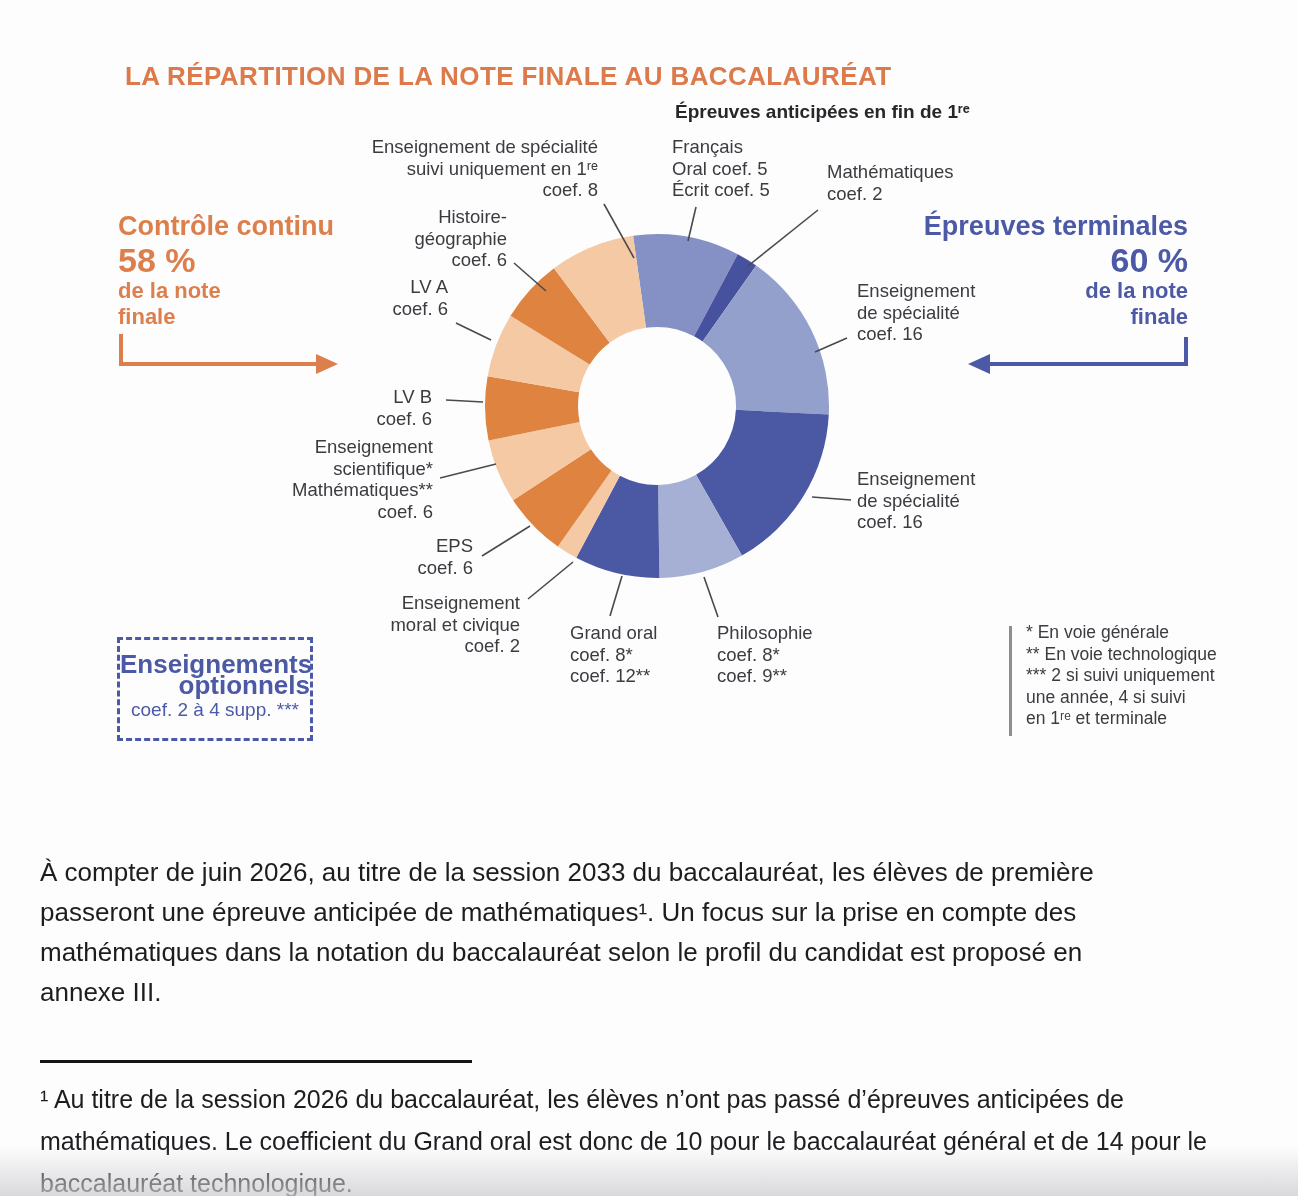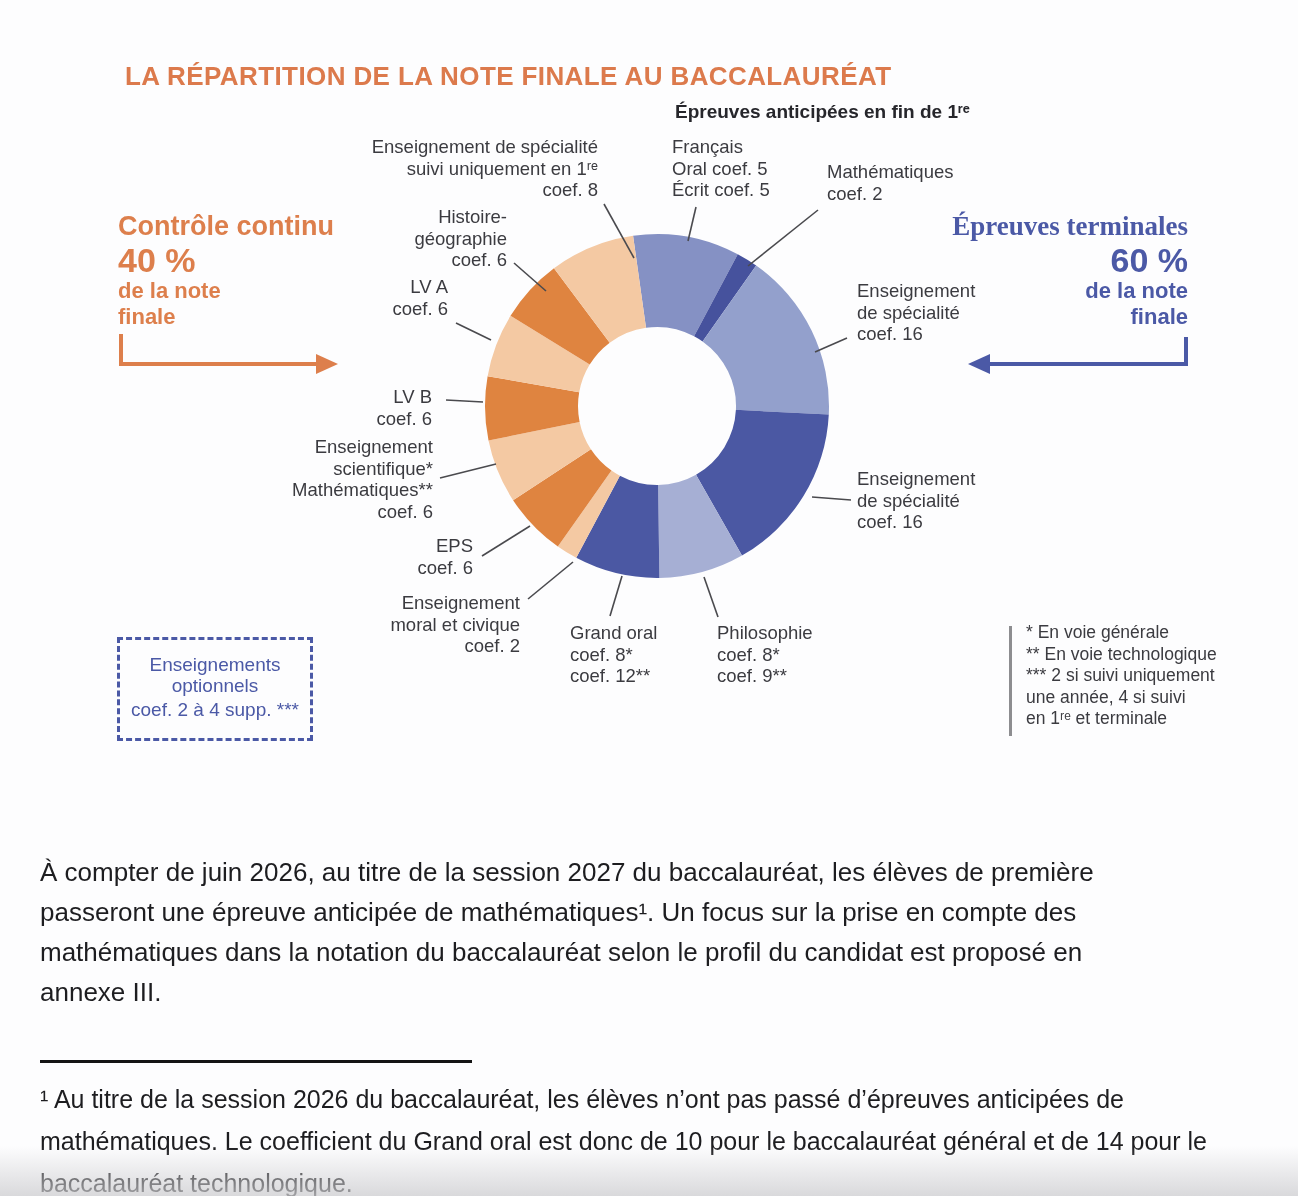--- a/index.html
+++ b/index.html
@@ -7,21 +7,21 @@
   .page{position:relative;width:1298px;height:1196px;background:#fdfdfe;overflow:hidden;margin:0 auto;}
   .overlay{position:absolute;left:0;top:0;}
   
   .title{position:absolute;left:125px;top:22px;font-size:26px;font-weight:bold;letter-spacing:.4px;color:#dc7a4c;margin-top:39px;}
   
   .cc-block{position:absolute;left:118px;top:210px;color:#dd7f4c;}
   .cc-title{font-size:27px;font-weight:bold;line-height:32px;}
   .cc-pct{font-size:34px;font-weight:bold;line-height:36px;}
   .cc-sub{font-size:22px;font-weight:bold;line-height:26px;white-space:pre-line;}
   .et-block{position:absolute;left:868px;top:210px;width:320px;text-align:right;color:#4b59a6;}
-  .et-title{font-size:27px;font-weight:bold;line-height:32px;font-family:Liberation Serif, serif;}
+  .et-title{font-size:27px;font-weight:bold;line-height:32px;}
   .et-pct{font-size:34px;font-weight:bold;line-height:36px;}
   .et-sub{font-size:22px;font-weight:bold;line-height:26px;white-space:pre-line;}
   
   .lbl{position:absolute;font-size:18.5px;line-height:21.5px;color:#3b3b40;white-space:pre-line;}
   .r{text-align:right;}
   .hdr{position:absolute;left:675px;top:101px;font-size:19px;font-weight:bold;color:#26262b;}
   .lbl-spe1re{left:338px;top:136px;width:260px;}
   .lbl-francais{left:672px;top:136px;}
   .lbl-maths{left:827px;top:161px;}
   .lbl-hg{left:377px;top:206px;width:130px;}
@@ -30,21 +30,21 @@
   .lbl-enssci{left:248px;top:436px;width:185px;}
   .lbl-eps{left:393px;top:535px;width:80px;}
   .lbl-emc{left:370px;top:592px;width:150px;}
   .lbl-go{left:570px;top:622px;}
   .lbl-philo{left:717px;top:622px;}
   .lbl-spet1{left:857px;top:280px;}
   .lbl-spet2{left:857px;top:468px;}
   
   .opt-box{position:absolute;left:117px;top:637px;width:190px;height:84px;border:3px dashed #4b59a6;
            color:#4b59a6;text-align:center;padding-top:14px;}
-  .opt-bold{font-size:19px;font-weight:normal;line-height:21px;white-space:pre-line;}
+  .opt-bold{font-size:26px;font-weight:bold;line-height:21px;white-space:pre-line;text-align:right;}
   .opt-normal{font-size:19px;line-height:23px;margin-top:2px;}
   
   .legend{position:absolute;left:965px;top:622px;display:flex;padding-left:44px;}
   .legend-bar{width:3px;background:#8d8d90;margin-right:14px;height:110px;margin-top:4px;}
   .legend-text{font-size:17.5px;line-height:21.5px;color:#3b3b40;white-space:pre-line;}
   
   .para{position:absolute;left:40px;top:852px;width:1215px;font-size:26px;line-height:40px;
         color:#1d1d20;white-space:pre-line;}
   .foot-rule{position:absolute;left:40px;top:1060px;width:432px;height:3px;background:#141414;}
   .footnote{position:absolute;left:40px;top:1078px;width:1235px;font-size:25px;line-height:42px;
@@ -95,21 +95,21 @@
       <polygon points="316,354 338,364 316,374" fill="#dd7f4c"></polygon>
     </g>
     <g>
       <path d="M1186 337 L1186 364 L988 364" fill="none" stroke="#4b59a6" stroke-width="4"></path>
       <polygon points="990,354 968,364 990,374" fill="#4b59a6"></polygon>
     </g>
   </svg>
 
   <div class="cc-block">
     <div class="cc-title">Contrôle continu</div>
-    <div class="cc-pct">40 %</div>
+    <div class="cc-pct">58 %</div>
     <div class="cc-sub">de la note
 finale</div>
   </div>
 
   <div class="et-block">
     <div class="et-title">Épreuves terminales</div>
     <div class="et-pct">60 %</div>
     <div class="et-sub">de la note
 finale</div>
   </div>
@@ -161,21 +161,21 @@
 
   <div class="legend">
     <div class="legend-bar"></div>
     <div class="legend-text">* En voie générale
 ** En voie technologique
 *** 2 si suivi uniquement
 une année, 4 si suivi
 en 1ʳᵉ et terminale</div>
   </div>
 
-  <div class="para">À compter de juin 2026, au titre de la session 2027 du baccalauréat, les élèves de première
+  <div class="para">À compter de juin 2026, au titre de la session 2033 du baccalauréat, les élèves de première
 passeront une épreuve anticipée de mathématiques¹. Un focus sur la prise en compte des
 mathématiques dans la notation du baccalauréat selon le profil du candidat est proposé en
 annexe III.</div>
 
   <div class="foot-rule"></div>
   <div class="footnote">¹ Au titre de la session 2026 du baccalauréat, les élèves n’ont pas passé d’épreuves anticipées de
 mathématiques. Le coefficient du Grand oral est donc de 10 pour le baccalauréat général et de 14 pour le
 baccalauréat technologique.</div>
 
   <div class="bottom-fade"></div>

